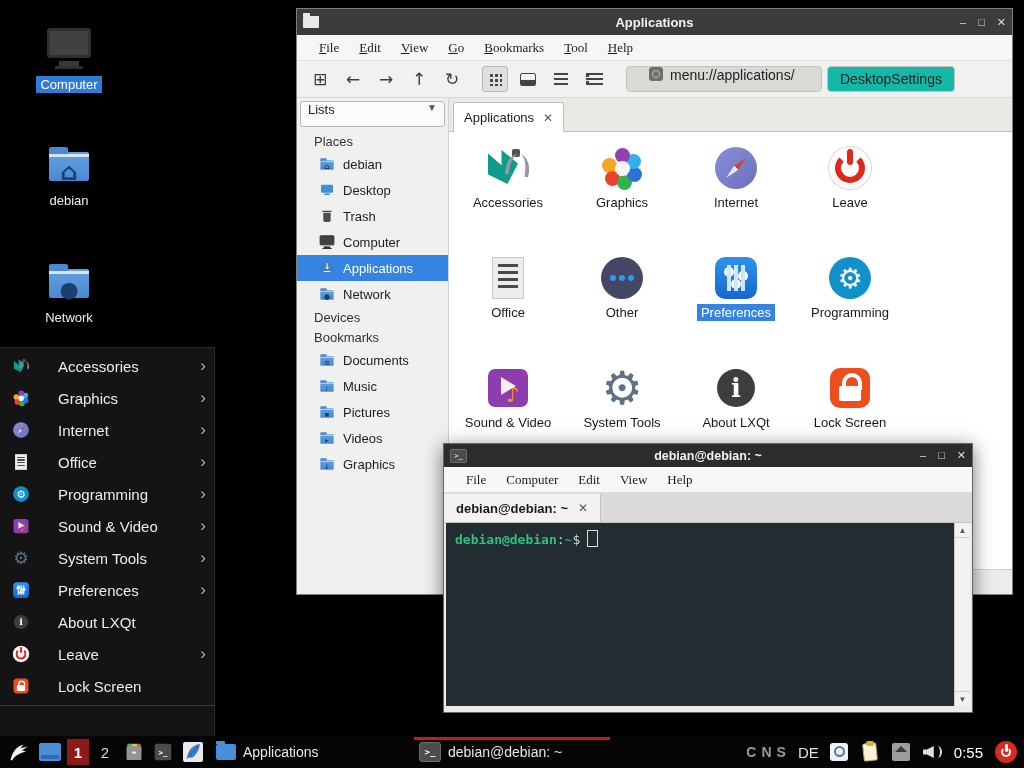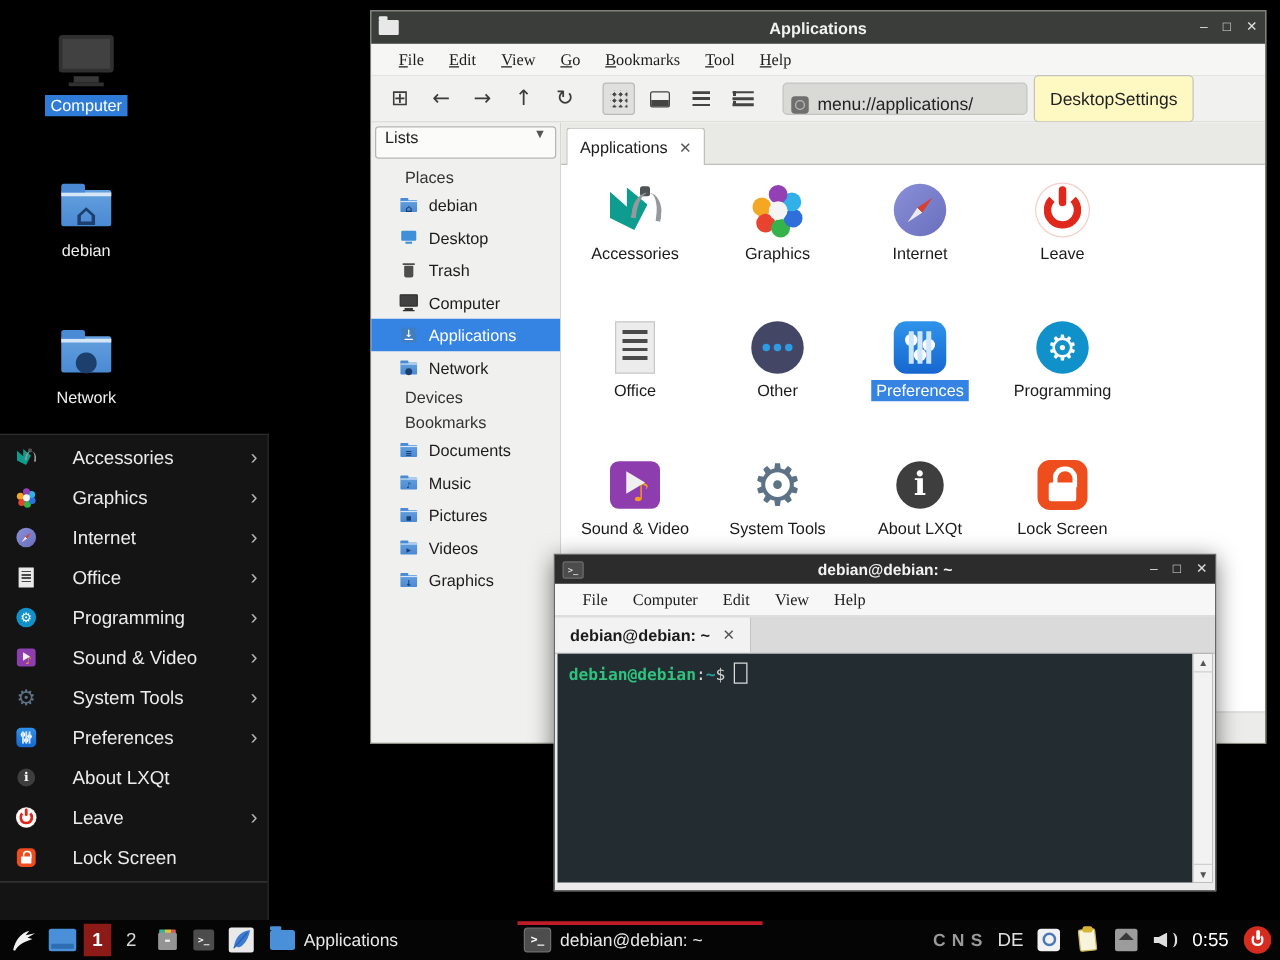--- a/index.html
+++ b/index.html
@@ -123,33 +123,33 @@
   .menubar .mitem{display:inline-block;padding:3px 10px;font-size:13px;color:#1c1c1c;background:none;border:none;font-family:Liberation Serif, serif;}
   .menubar.mnemo .mitem::first-letter{text-decoration:underline;}
   .toolbar{height:36px;background:#f1f1ef;display:flex;align-items:center;padding:0 10px;border-bottom:1px solid #d8d8d4;}
   .tbtn{width:26px;height:26px;margin-right:7px;display:flex;align-items:center;justify-content:center;background:none;border:1px solid transparent;border-radius:3px;color:#3c3c3c;font-size:17px;font-family:"DejaVu Sans",sans-serif;padding:0;position:relative;}
   .tbtn.pressed{background:#dddddad9;border-color:#b9b9b3;}
   .tbtn[data-icon="icon-view"]{margin-left:10px;}
   .tbtn[data-icon="icon-view"]::after{content:"";width:14px;height:14px;background-image:radial-gradient(#444 1.4px,transparent 1.6px);background-size:5px 5px;background-position:1px 1px;}
   .tbtn[data-icon="thumbnail-view"]::after{content:"";width:14px;height:11px;border:1.5px solid #444;border-radius:2px;background:linear-gradient(transparent 55%,#444 55%);}
   .tbtn[data-icon="detailed-view"]::after{content:"";width:14px;height:12px;background:repeating-linear-gradient(#444 0 2px,transparent 2px 5px);}
   .tbtn[data-icon="compact-view"]::after{content:"";width:12px;height:12px;background:repeating-linear-gradient(#444 0 2px,transparent 2px 5px);border-left:3px dotted #444;padding-left:2px;}
-  .pathbar{margin-left:12px;width:196px;height:26px;background:#d9d9d6;border:1px solid #c3c3bf;border-radius:4px;display:flex;align-items:flex-end;padding:0 6px;box-sizing:border-box;}
+  .pathbar{margin-left:12px;width:196px;height:26px;background:#d9d9d6;border:1px solid #c3c3bf;border-radius:4px;display:flex;align-items:flex-start;padding:0 22px;box-sizing:border-box;}
   .path-ic{width:14px;height:14px;background:#6f6f6d;border-radius:3px;margin-right:7px;position:relative;flex:none;}
   .path-ic::after{content:"";position:absolute;left:3px;top:3px;width:6px;height:6px;border:1.5px solid #bdbdbb;border-radius:50%;}
   .pathbar .ptext{font-size:14px;color:#222;white-space:nowrap;}
-  .pathbtn{margin-left:5px;height:38px;padding:0 12px;background:#fef9c3;border:1px solid #c3c3bf;border-radius:4px;font-size:14px;color:#222;font-family:inherit;}
+  .pathbtn{margin-left:5px;height:26px;padding:0 12px;background:#14b8a6;border:1px solid #c3c3bf;border-radius:4px;font-size:14px;color:#222;font-family:inherit;}
   .fm-body{flex:1;display:flex;min-height:0;}
   .sidebar{width:152px;background:#f0f0ee;border-right:1px solid #d4d4d0;box-sizing:border-box;padding-top:3px;}
   .lists-combo{margin:0 3px;height:24px;background:#fbfbfa;border:1px solid #b7b7b1;border-radius:3px;display:flex;padding:0 7px;font-size:13px;color:#222;}
   .lists-combo .arrow{margin-left:auto;color:#555;font-size:10px;}
   .sblist{margin-top:4px;}
   .sbr{height:26px;display:flex;align-items:center;padding-left:22px;font-size:13px;color:#1c1c1c;}
   .sbr .sbr-label{margin-left:8px;white-space:nowrap;}
-  .sbr[data-type="header"]{height:20px;padding-left:27px;color:#333;}
+  .sbr[data-type="header"]{height:20px;padding-left:17px;color:#333;}
   .sbr[data-type="header"] .sbr-label{margin-left:0;}
   .sbr.selected{background:#3584e4;color:#fff;}
   .mainarea{flex:1;display:flex;flex-direction:column;background:#fff;min-width:0;}
   .fm-tabbar{height:33px;background:#e9e9e6;border-bottom:1px solid #c0c0bb;display:flex;align-items:flex-end;padding-left:4px;}
   .tab{height:29px;background:#fff;border:1px solid #c0c0bb;border-bottom:none;border-radius:3px 3px 0 0;display:flex;align-items:center;padding:0 10px;font-size:13px;color:#1c1c1c;margin-bottom:-1px;}
   .tab .tclose{margin-left:9px;color:#555;font-size:12px;}
   .fm-view{flex:1;position:relative;background:#fff;}
   .grid{position:absolute;left:2px;top:4px;display:grid;grid-template-columns:repeat(4,114px);grid-auto-rows:110px;}
   .gcell{display:flex;flex-direction:column;align-items:center;padding-top:8px;box-sizing:border-box;}
   .gi-label{margin-top:2px;font-size:13px;color:#1a1a1a;text-align:center;line-height:15px;padding:1px 4px;max-width:106px;}

